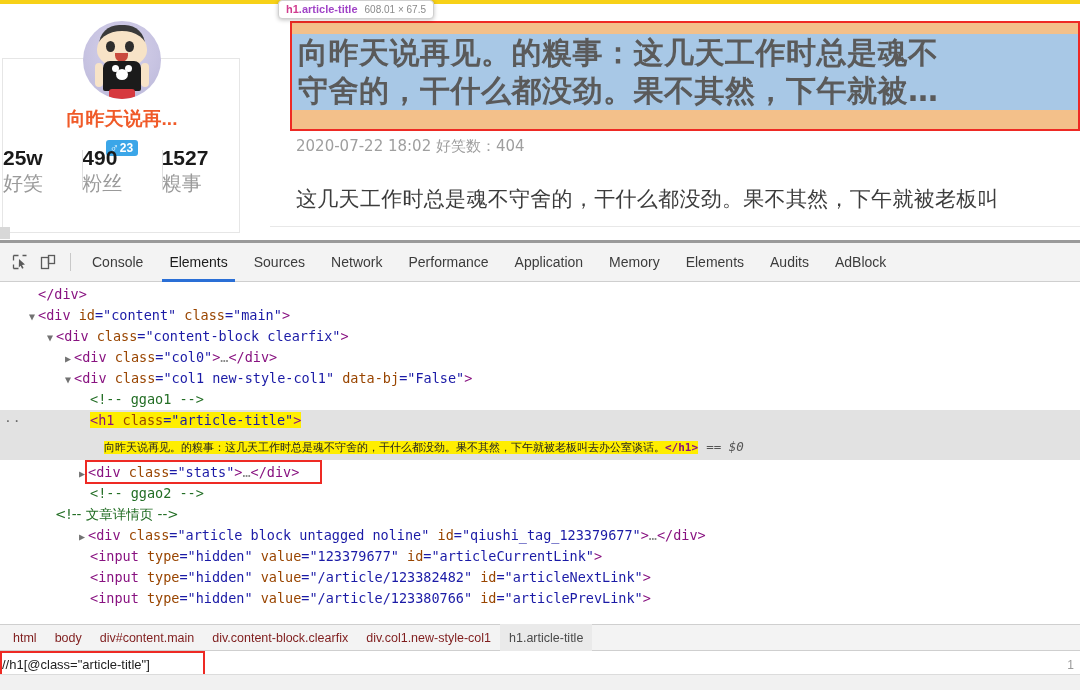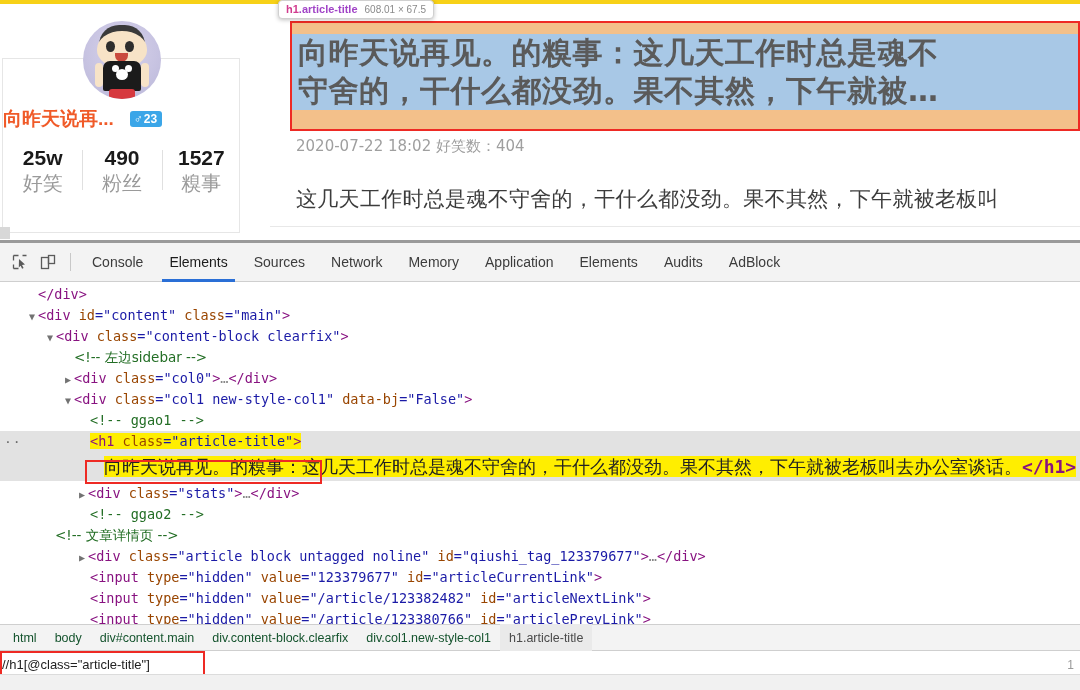--- a/index.html
+++ b/index.html
@@ -55,38 +55,38 @@
   .av-logo:before, .av-logo:after{
     content:""; position:absolute; width:7px; height:7px; background:#fff; border-radius:50%; top:-4px;
   }
   .av-logo:before{ left:-4px; } .av-logo:after{ right:-4px; }
   .av-arm { position:absolute; top:42px; width:8px; height:24px; background:#f7e3c7; border-radius:5px;}
   .av-arm.l{ left:12px; } .av-arm.r{ left:58px; }
   .av-pants{ position:absolute; left:26px; top:68px; width:26px; height:10px; background:#d6393f; border-radius:3px;}
 
   .uname-row {
     position: absolute; left: 0; top: 47px; width: 238px;
-    display: flex; align-items: center; justify-content: flex-start; gap: 16px;
+    display: flex; align-items: center; justify-content: flex-end; gap: 8px; flex-direction: column;
   }
   .uname {
     font-size: 19px; font-weight: bold; color: #f05a28; letter-spacing: 0px;
     white-space: nowrap;
   }
   .gender-badge {
     display:inline-flex; align-items:center; gap:1px;
     background: #3ba6e8; color:#fff; font-size: 12px;
     border-radius: 3px; padding: 2px 5px 2px 4px; font-weight:bold; line-height:1;
   }
   .gender-badge .sym { font-size: 12px; font-weight: normal; }
 
   .stats-row {
     position:absolute; left:0; top: 85px; width: 238px;
     display:flex;
   }
-  .stat { flex:1; text-align:center; position:relative; }
+  .stat { flex:1; text-align:left; position:relative; }
   .stat + .stat:before {
     content:""; position:absolute; left:0; top:6px; width:1px; height:40px; background:#e0e0e0;
   }
   .stat .num { font-size: 21px; font-weight: bold; color:#1a1a1a; line-height: 28px; }
   .stat .lbl { font-size: 20px; color:#9a9a9a; line-height: 22px; }
 
   
   .article-col { position:absolute; left: 288px; top: 0; width: 804px; height: 240px; }
 
   .title-highlight {
@@ -183,21 +183,21 @@
   .cn { font-family:"DejaVu Sans","Liberation Sans",sans-serif; }
 
   
   .crumbs {
     position:relative; height: 27px; background:#f3f3f3;
     border-top:1px solid #cfcfcf; border-bottom:1px solid #cfcfcf;
     display:flex; align-items:center; padding-left: 4px;
     font-family:"Liberation Sans","DejaVu Sans",sans-serif;
   }
   .crumb {
-    font-size: 12.5px; color:#14532d; padding: 0 9px; height:27px;
+    font-size: 12.5px; color:#7f1d1d; padding: 0 9px; height:27px;
     display:flex; align-items:center; cursor:pointer;
   }
   .crumb.active { background:#eaeaea; color:#4a4a4a; }
 
   
   .searchbar {
     position:relative; height: 28px; background:#fff;
     border-bottom:1px solid #d6d6d6;
     display:flex; align-items:center;
   }
@@ -303,64 +303,62 @@
           <rect x="1.5" y="3.5" width="7" height="11" fill="none" stroke="#5a5a5a" stroke-width="1.3"></rect>
           <rect x="8.5" y="1.5" width="6" height="8" fill="none" stroke="#5a5a5a" stroke-width="1.3"></rect>
         </svg>
       </div>
       <div class="dt-sep"></div>
       <div class="dt-tabs">
         <div class="dt-tab">Console</div>
         <div class="dt-tab active">Elements</div>
         <div class="dt-tab">Sources</div>
         <div class="dt-tab">Network</div>
+        <div class="dt-tab">Performance</div>
+        <div class="dt-tab">Application</div>
         <div class="dt-tab">Memory</div>
-        <div class="dt-tab">Application</div>
         <div class="dt-tab">Elements</div>
         <div class="dt-tab">Audits</div>
         <div class="dt-tab">AdBlock</div>
       </div>
     </div>
 
     <div class="dom-tree">
 
       <div class="node" style="padding-left:38px">
         <span class="tag">&lt;/div&gt;</span>
       </div>
 
       <div class="node" style="padding-left:26px">
         <span class="tw">▼</span><span class="tag">&lt;div </span><span class="attr">id</span><span class="val">="content"</span><span class="attr"> class</span><span class="val">="main"</span><span class="tag">&gt;</span>
       </div>
 
       <div class="node" style="padding-left:44px">
         <span class="tw">▼</span><span class="tag">&lt;div </span><span class="attr">class</span><span class="val">="content-block clearfix"</span><span class="tag">&gt;</span>
       </div>
 
-      <div class="node" style="padding-left:74px">
-        <span class="cmt cn">&lt;!-- 左边sidebar --&gt;</span>
-      </div>
 
       <div class="node" style="padding-left:62px">
         <span class="tw">▶</span><span class="tag">&lt;div </span><span class="attr">class</span><span class="val">="col0"</span><span class="tag">&gt;</span><span class="ell">…</span><span class="tag">&lt;/div&gt;</span>
       </div>
 
       <div class="node" style="padding-left:62px">
         <span class="tw">▼</span><span class="tag">&lt;div </span><span class="attr">class</span><span class="val">="col1 new-style-col1"</span><span class="attr"> data-bj</span><span class="val">="False"</span><span class="tag">&gt;</span>
       </div>
 
       <div class="node" style="padding-left:90px">
         <span class="cmt">&lt;!-- ggao1 --&gt;</span>
       </div>
 
       <div class="node selected" style="padding-left:90px; height:22px">
         <span class="dots">··</span><span class="hl-yellow"><span class="tag">&lt;h1 </span><span class="attr">class</span><span class="val">="article-title"</span><span class="tag">&gt;</span></span>
       </div>
 
       <div class="node selected" style="padding-left:104px; height:28px; line-height:28px;">
-        <span class="hl-yellow" style="font-size:18px"><span class="txt cn">向昨天说再见。的糗事：这几天工作时总是魂不守舍的，干什么都没劲。果不其然，下午就被老板叫去办公室谈话。</span><span class="tag" style="font-weight:bold">&lt;/h1&gt;</span></span><span class="dollar" style="font-size:12.5px; margin-left:8px">== $0</span>
+        <span class="hl-yellow" style="font-size:11px"><span class="txt cn">向昨天说再见。的糗事：这几天工作时总是魂不守舍的，干什么都没劲。果不其然，下午就被老板叫去办公室谈话。</span><span class="tag" style="font-weight:bold">&lt;/h1&gt;</span></span><span class="dollar" style="font-size:12.5px; margin-left:8px">== $0</span>
       </div>
 
       <div class="node" style="padding-left:76px; margin-top:2px">
         <span class="tw">▶</span><span class="tag">&lt;div </span><span class="attr">class</span><span class="val">="stats"</span><span class="tag">&gt;</span><span class="ell">…</span><span class="tag">&lt;/div&gt;</span>
       </div>
 
       <div class="node" style="padding-left:90px">
         <span class="cmt">&lt;!-- ggao2 --&gt;</span>
       </div>
 

